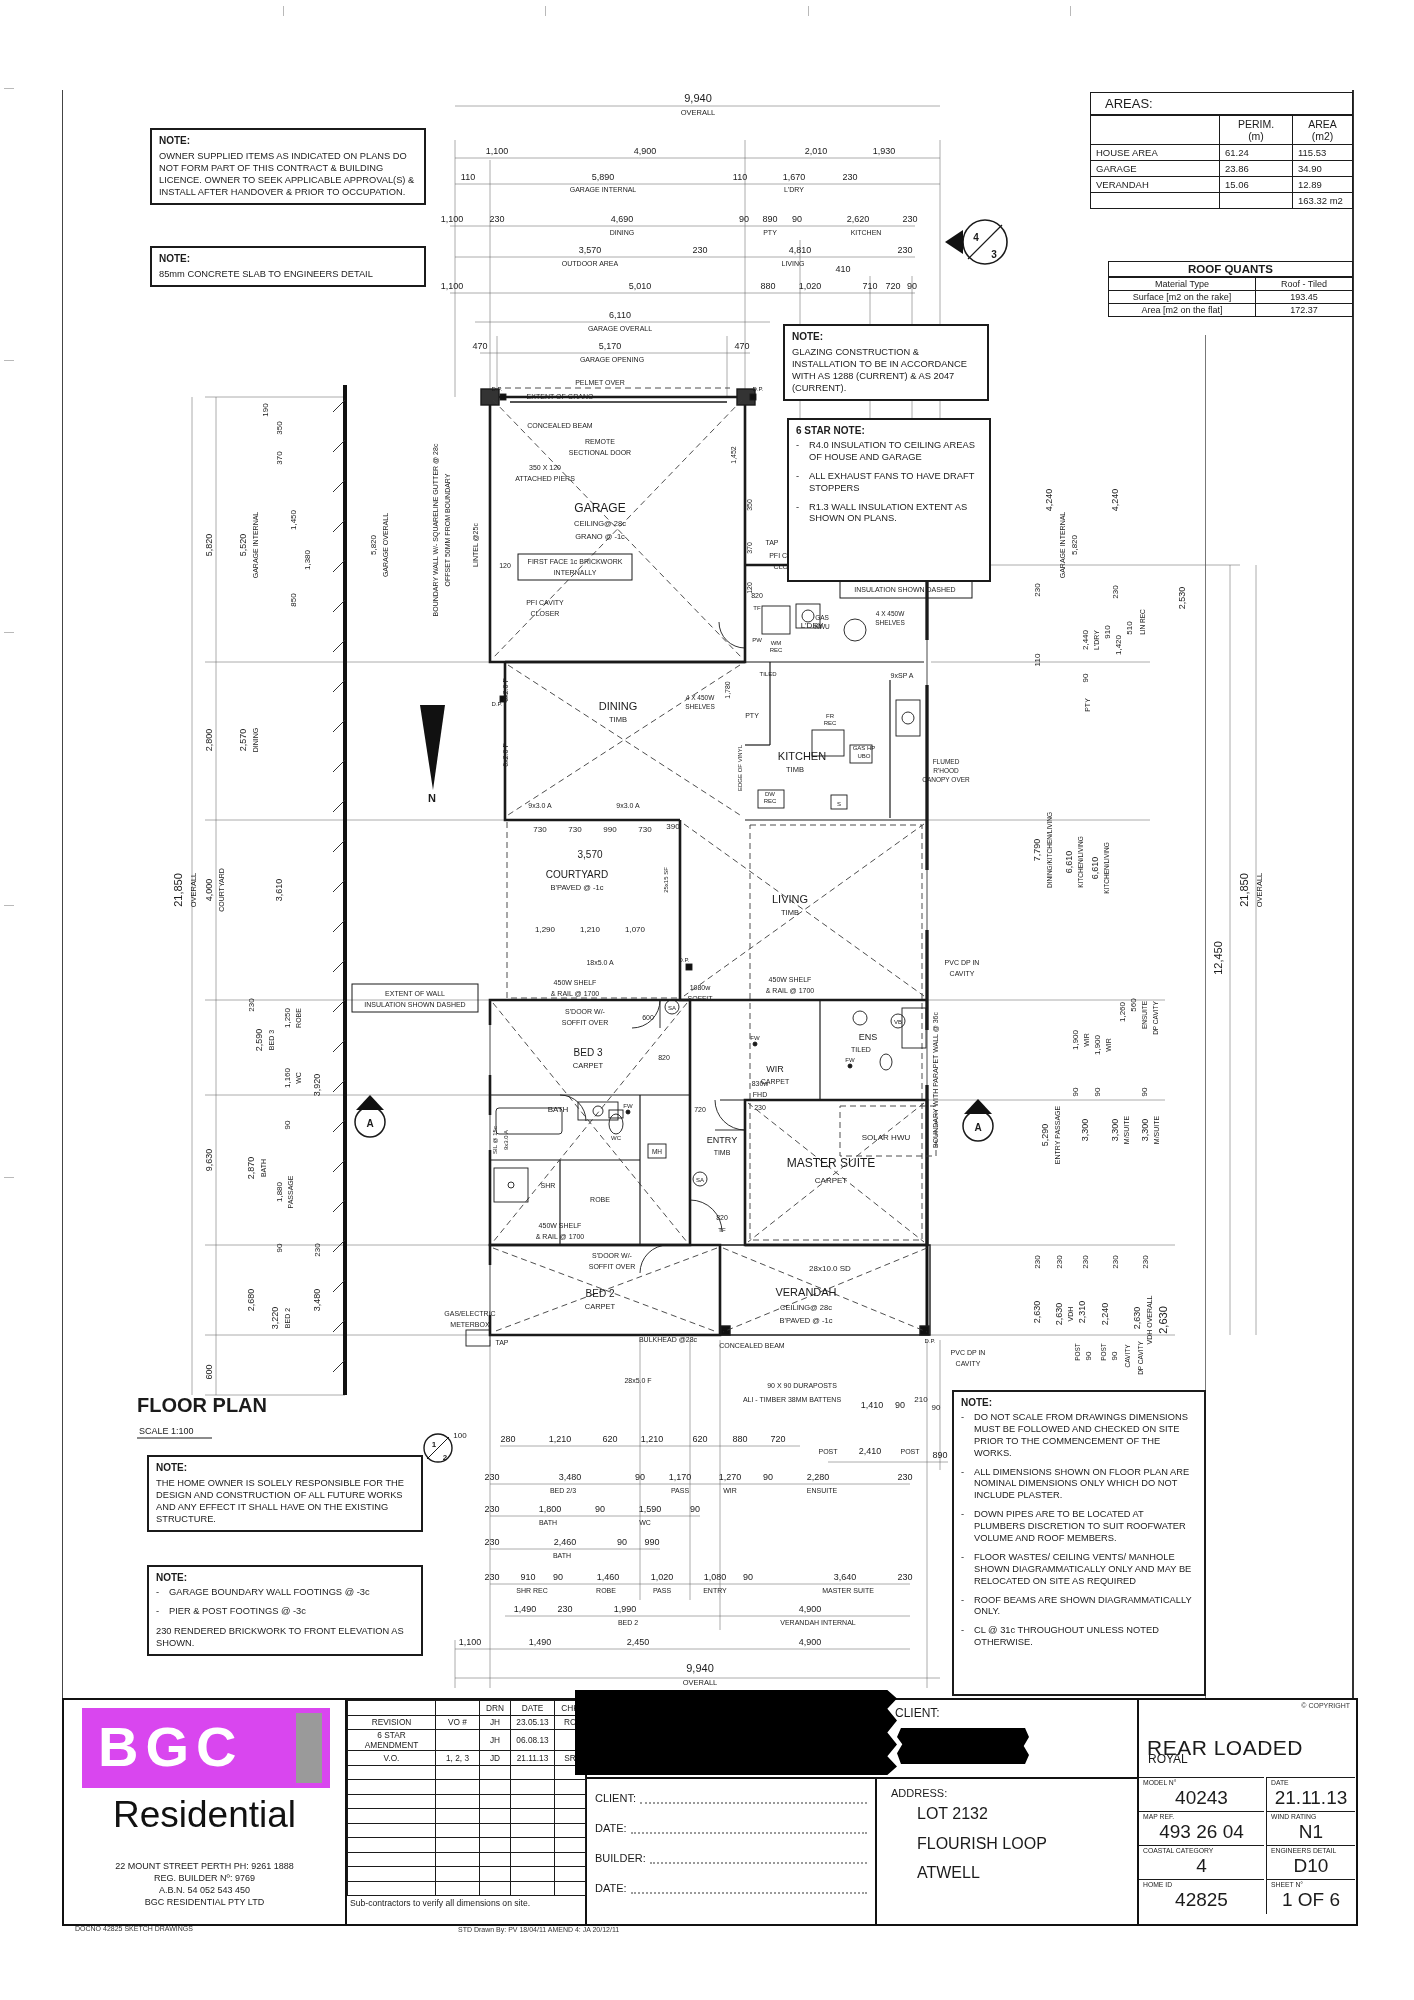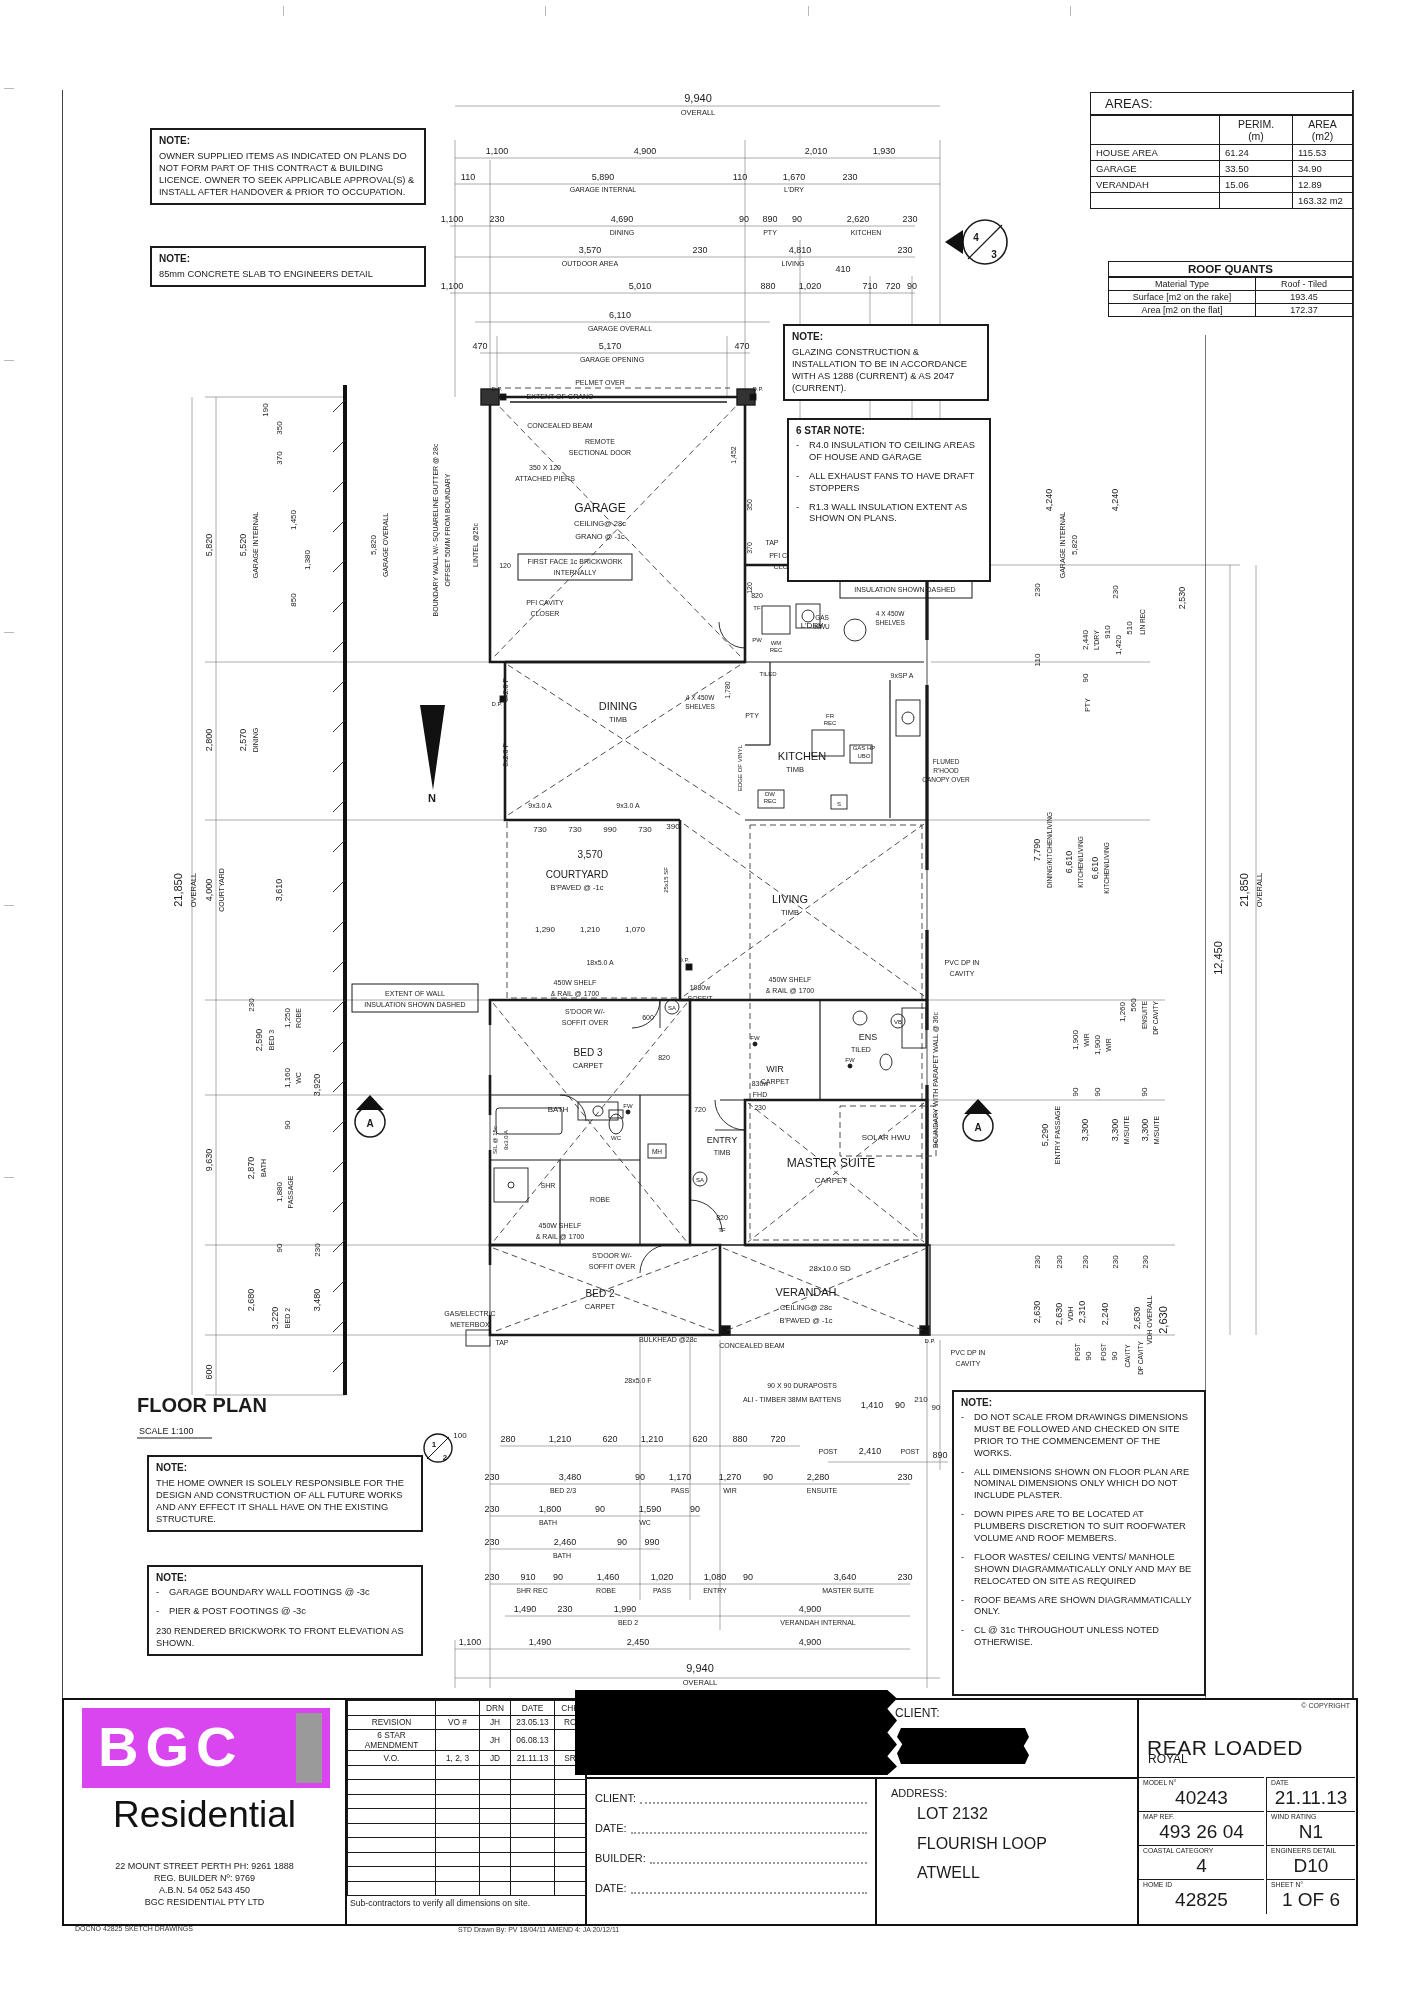--- a/index.html
+++ b/index.html
@@ -710,21 +710,21 @@
             <td>AREA
 (m2)</td>
           </tr>
           <tr>
             <td>HOUSE AREA</td>
             <td>61.24</td>
             <td>115.53</td>
           </tr>
           <tr>
             <td>GARAGE</td>
-            <td>33.50</td>
+            <td>23.86</td>
             <td>34.90</td>
           </tr>
           <tr>
             <td>VERANDAH</td>
             <td>15.06</td>
             <td>12.89</td>
           </tr>
           <tr>
             <td></td>
             <td></td>

